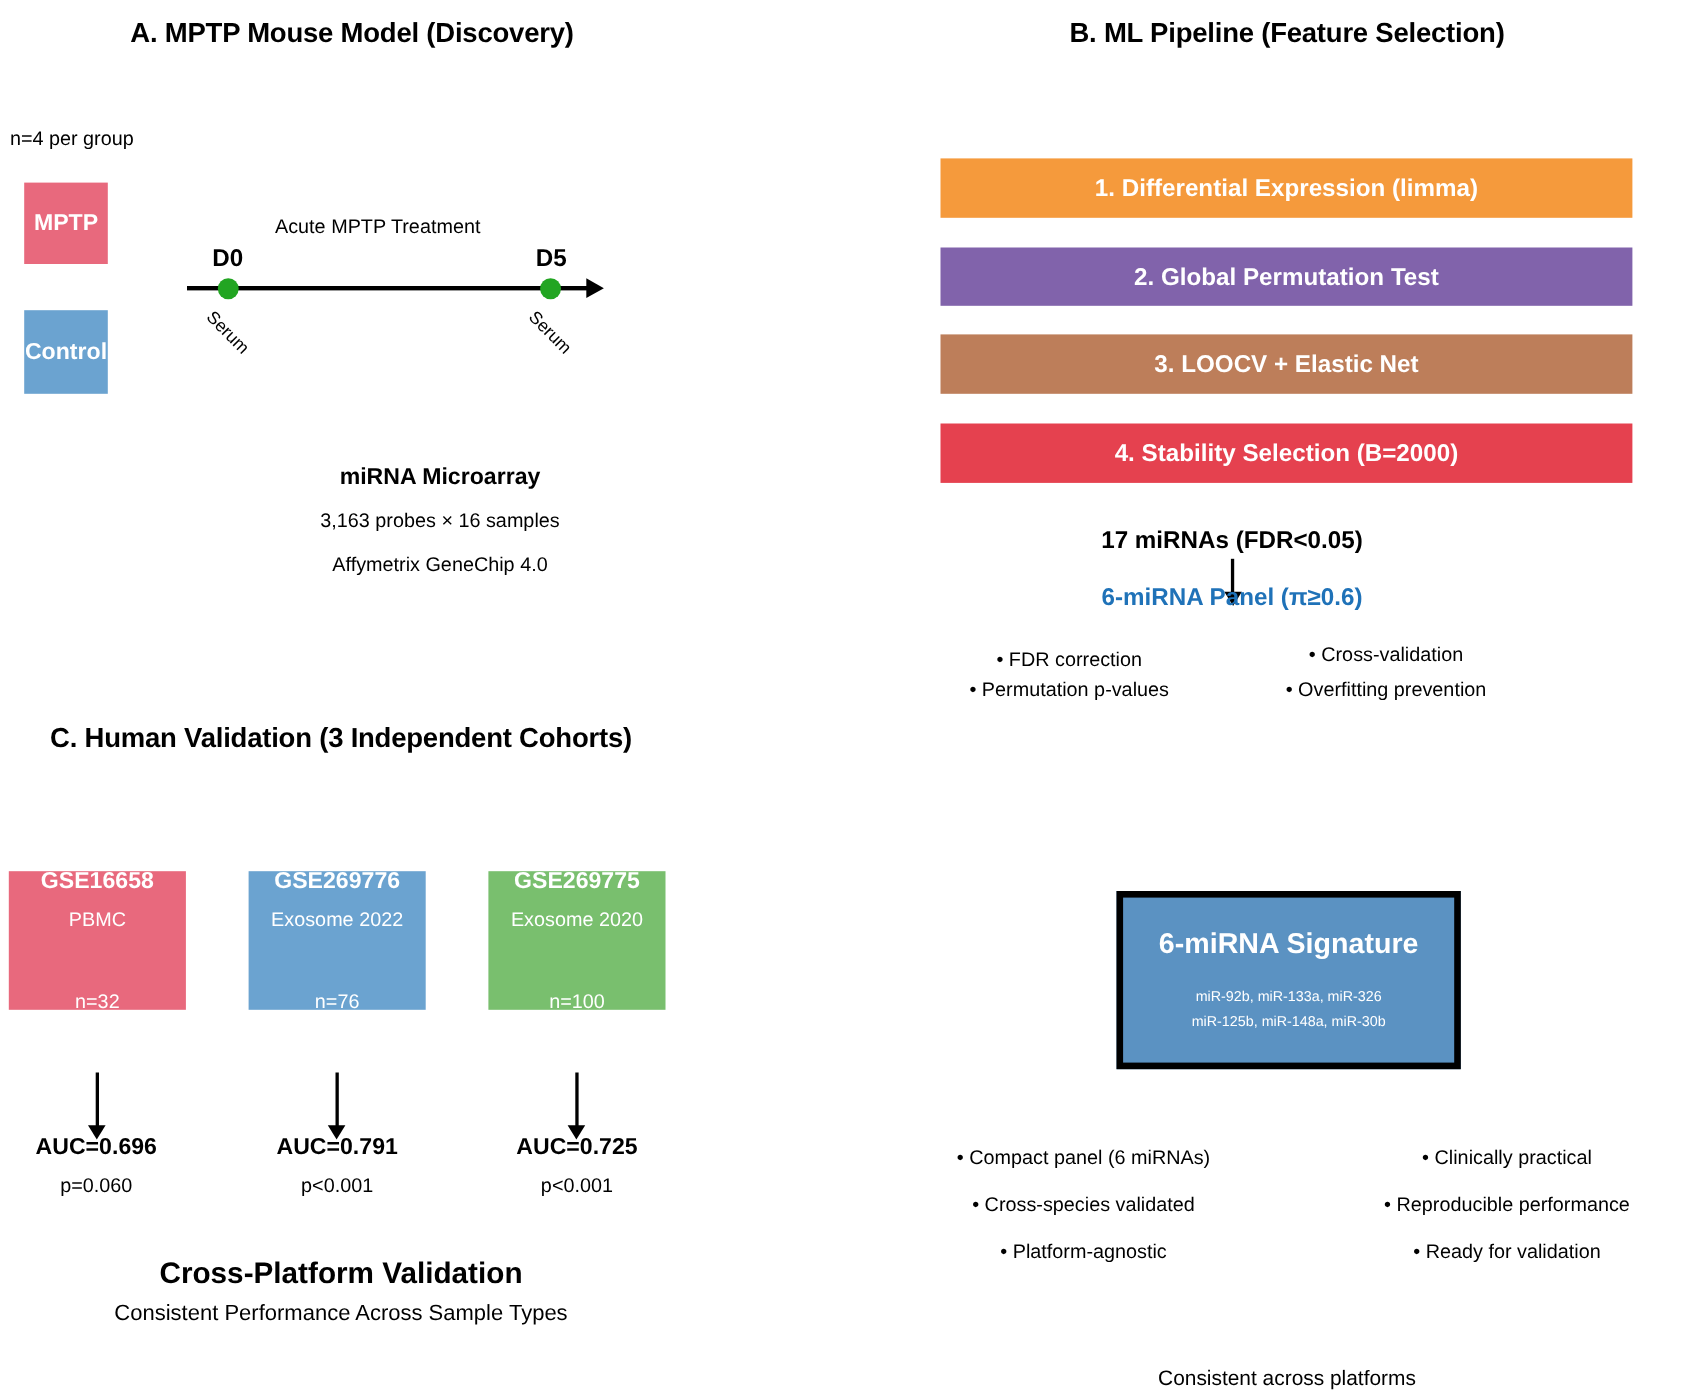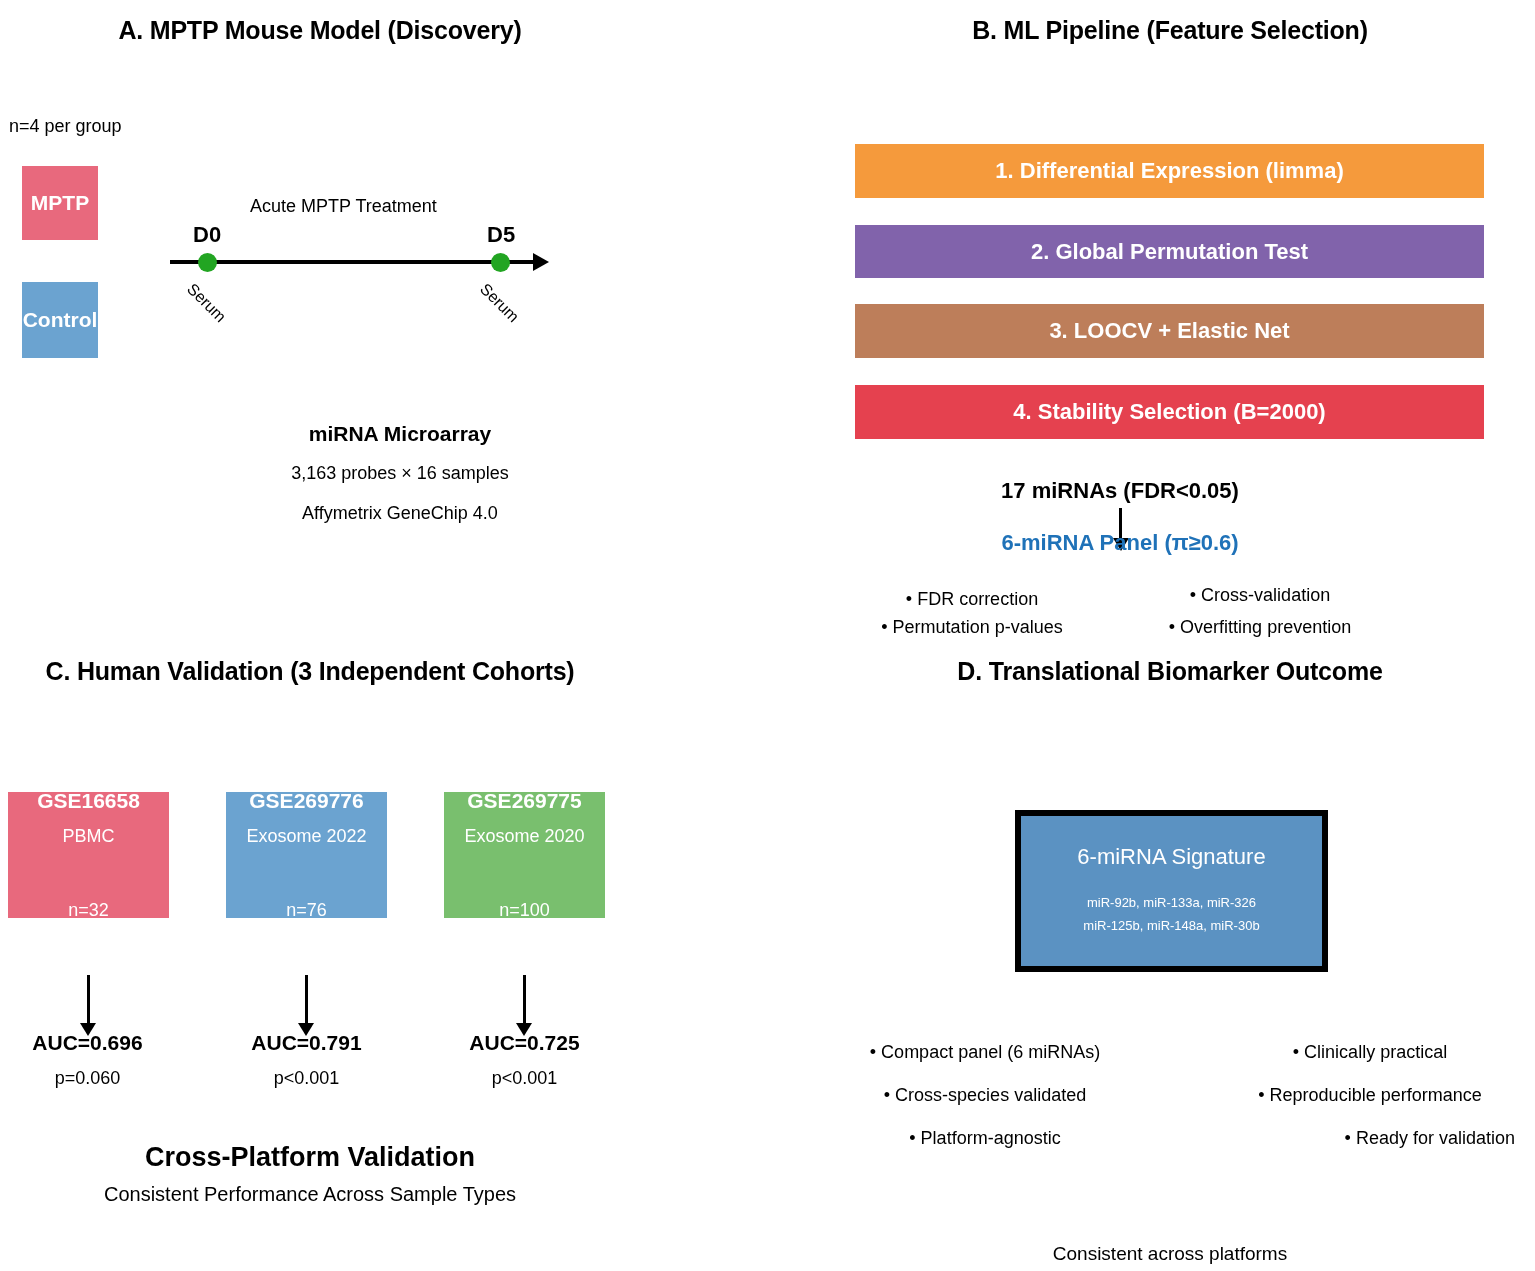--- a/index.html
+++ b/index.html
@@ -99,21 +99,21 @@
   .sig-box {
     background: #5b92c2;
     border: 6px solid #000000;
     box-sizing: border-box;
     display: flex;
     flex-direction: column;
     align-items: center;
     justify-content: center;
     color: #ffffff;
   }
-  .sig-title { font-weight: normal; font-size: 22px; margin-bottom: 22px; white-space: nowrap; }
+  .sig-title { font-weight: bold; font-size: 26px; margin-bottom: 22px; white-space: nowrap; }
   .sig-line { font-size: 13px; line-height: 1.75; white-space: nowrap; }
 
   .bullet { font-size: 18px; white-space: nowrap; }
   .accent-text { font-weight: bold; font-size: 22px; white-space: nowrap; }
 </style>
 </head>
 <body>
 
 <div id="figure">
 
@@ -202,31 +202,30 @@
     <span class="cohort-n">n=100</span>
   </div>
   <div class="abs v-arrow-line" style="left:523px; top:975px; height:51px;"></div>
   <div class="abs v-arrow-head" style="left:516px; top:1023px;"></div>
   <div class="abs bold ctr" style="left:437px; top:1031px; width:175px; font-size:21px;">AUC=0.725</div>
   <div class="abs plain ctr" style="left:437px; top:1068px; width:175px;">p&lt;0.001</div>
 
   <div class="abs bold ctr" style="left:60px; top:1142px; width:500px; font-size:27px;">Cross-Platform Validation</div>
   <div class="abs ctr" style="left:60px; top:1183px; width:500px; font-size:20px;">Consistent Performance Across Sample Types</div>
 
-  <div class="abs panel-title" style="left:860px; top:657px; width:620px;">D. Translational Biomarker Outcome</div>
 
   <div class="abs sig-box" id="sigBox" style="left: 1015px; top: 810px; width: 313px; height: 162px; background: rgb(91, 146, 194); border-color: rgb(0, 0, 0);">
     <span class="sig-title">6-miRNA Signature</span>
     <span class="sig-line">miR-92b, miR-133a, miR-326</span>
     <span class="sig-line">miR-125b, miR-148a, miR-30b</span>
   </div>
 
   <div class="abs bullet" style="left:840px; top:1042px; width:290px; text-align:center;">• Compact panel (6 miRNAs)</div>
   <div class="abs bullet" style="left:840px; top:1085px; width:290px; text-align:center;">• Cross-species validated</div>
   <div class="abs bullet" style="left:840px; top:1128px; width:290px; text-align:center;">• Platform-agnostic</div>
 
   <div class="abs bullet" style="left:1225px; top:1042px; width:290px; text-align:center;">• Clinically practical</div>
   <div class="abs bullet" style="left:1225px; top:1085px; width:290px; text-align:center;">• Reproducible performance</div>
-  <div class="abs bullet" style="left:1225px; top:1128px; width:290px; text-align:right;">• Ready for validation</div>
+  <div class="abs bullet" style="left:1225px; top:1128px; width:290px; text-align:center;">• Ready for validation</div>
 
   <div class="abs ctr" style="left:920px; top:1243px; width:500px; font-size:19px;">Consistent across platforms</div>
 
 </div>
 
 </body></html>

